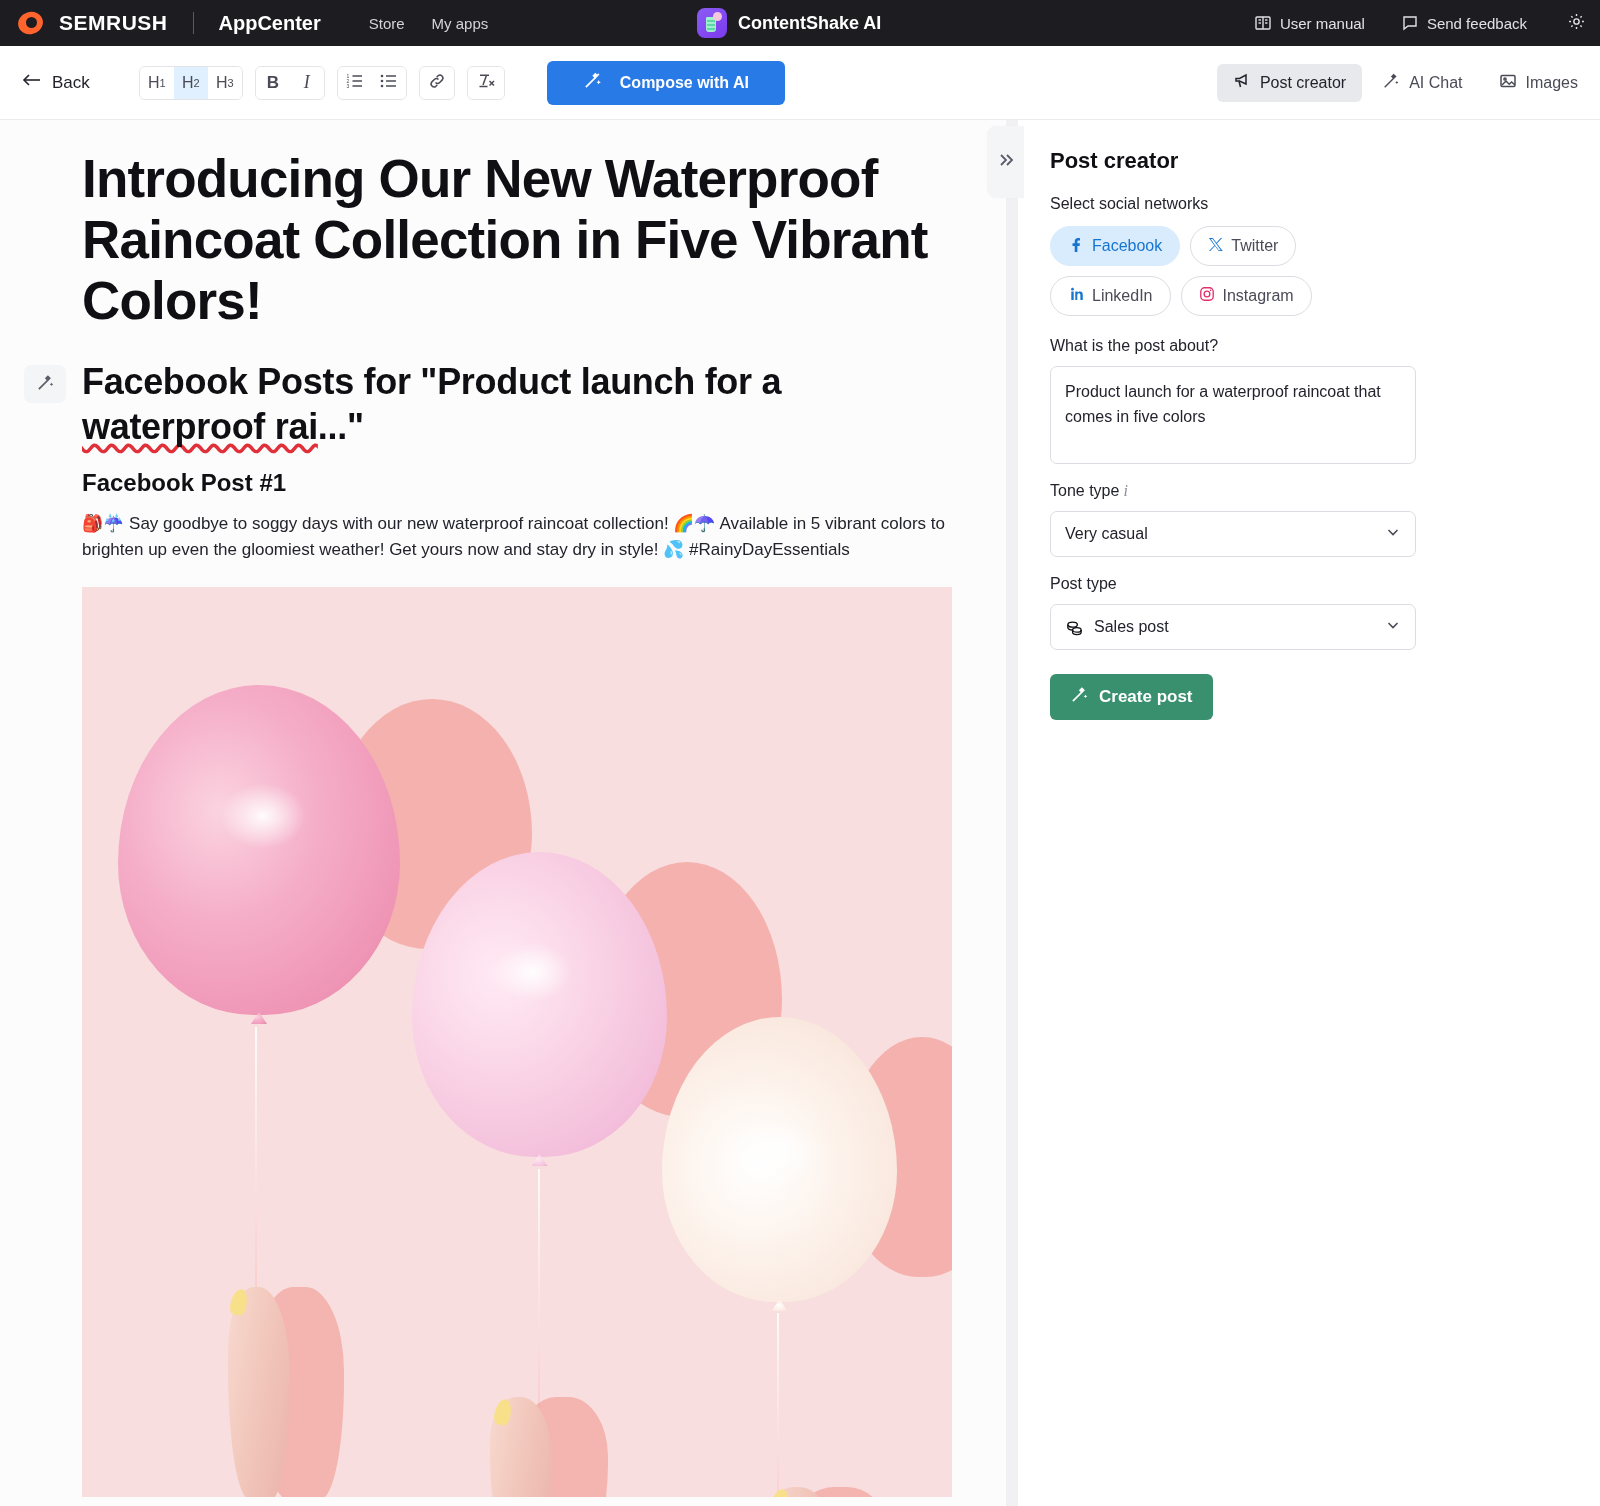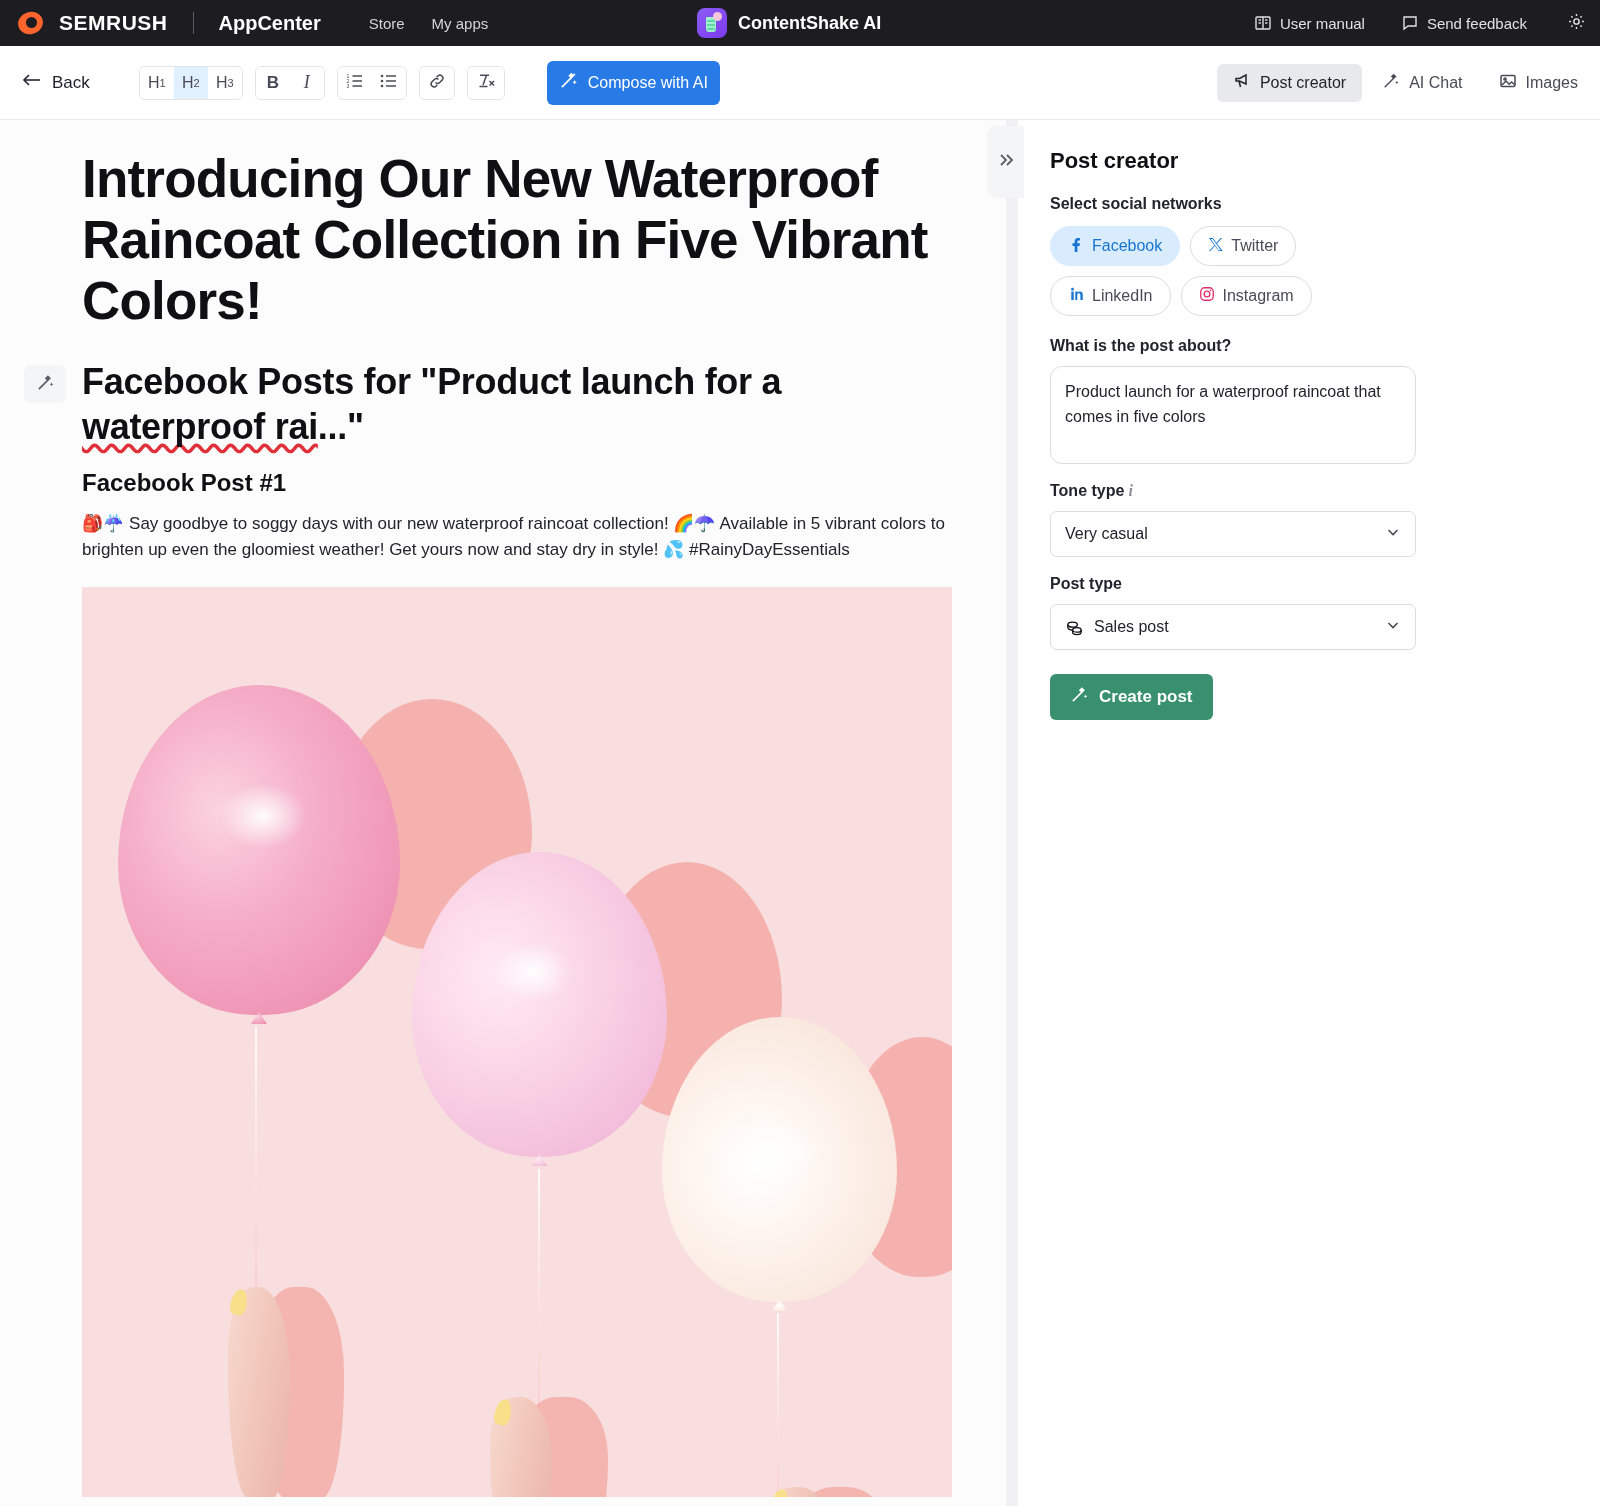--- a/index.html
+++ b/index.html
@@ -99,25 +99,25 @@
     font-size: 16px; color: #4b4b57; cursor: pointer; background: #fff;
     font-weight: 500;
   }
   .tool-btn.active { background: #e1f0fe; }
   .tool-btn sub { font-size: 11px; }
   .tool-btn.bold { font-weight: bold; font-size: 17px; }
   .tool-btn.italic { font-style: italic; font-family: "Liberation Serif", serif; font-size: 18px; }
 
   .compose-btn {
     margin-left: 42px;
-    height: 44px; padding: 0 12px;
+    height: 44px; padding: 0 36px;
     background: #287ae6; color: #fff;
     border: none; border-radius: 6px;
-    display: flex; align-items: center; gap: 10px;
-    font-size: 16px; font-weight: normal; cursor: pointer;
+    display: flex; align-items: center; gap: 18px;
+    font-size: 16px; font-weight: bold; cursor: pointer;
     font-family: "Liberation Sans", sans-serif;
   }
 
   .toolbar-right {
     position: absolute; right: 6px; top: 0; height: 74px;
     display: flex; align-items: center; gap: 4px;
   }
   .panel-tab {
     height: 38px; padding: 0 16px; border-radius: 6px;
     display: flex; align-items: center; gap: 9px;
@@ -227,42 +227,42 @@
     cursor: pointer; color: #5c5c68;
     box-shadow: -1px 0 2px rgba(0,0,0,0.04);
   }
 
   .sidepanel {
     flex: 1; height: 1386px; background: #ffffff;
     padding: 28px 36px 0 32px;
     overflow: hidden;
   }
   .panel-title { font-size: 22px; font-weight: bold; color: #0f0f14; }
-  .field-label { font-size: 16px; color: #23232d; margin-top: 21px; font-weight: bold; }
+  .field-label { font-size: 16px; color: #23232d; margin-top: 21px; }
   .field-label.tight { margin-top: 18px; }
   .info-i {
     display: inline-block; font-style: italic; color: #8f8f9c;
     font-family: "Liberation Serif", serif; font-size: 16px; margin-left: 4px;
   }
 
   .chips { display: flex; gap: 10px; margin-top: 13px; flex-wrap: wrap; }
   .chip {
     height: 40px; padding: 0 17px; border-radius: 20px;
     border: 1px solid #dcdde2; background: #fff;
     display: flex; align-items: center; gap: 8px;
     font-size: 16px; color: #4b4b57; cursor: pointer;
   }
   .chip.selected {
     background: #d9ecfd; border-color: #d9ecfd; color: #1775d1; font-weight: 500;
   }
 
   .textarea-box {
     margin-top: 11px;
     width: 100%; height: 98px;
-    border: 1px solid #dcdde2; border-radius: 12px;
+    border: 1px solid #dcdde2; border-radius: 7px;
     padding: 12px 14px;
     font-size: 16px; line-height: 25px; color: #23232d;
     background: #fff; overflow: hidden; cursor: text;
   }
 
   .select-box {
     margin-top: 11px;
     width: 100%; height: 46px;
     border: 1px solid #dcdde2; border-radius: 7px;
     padding: 0 14px;

